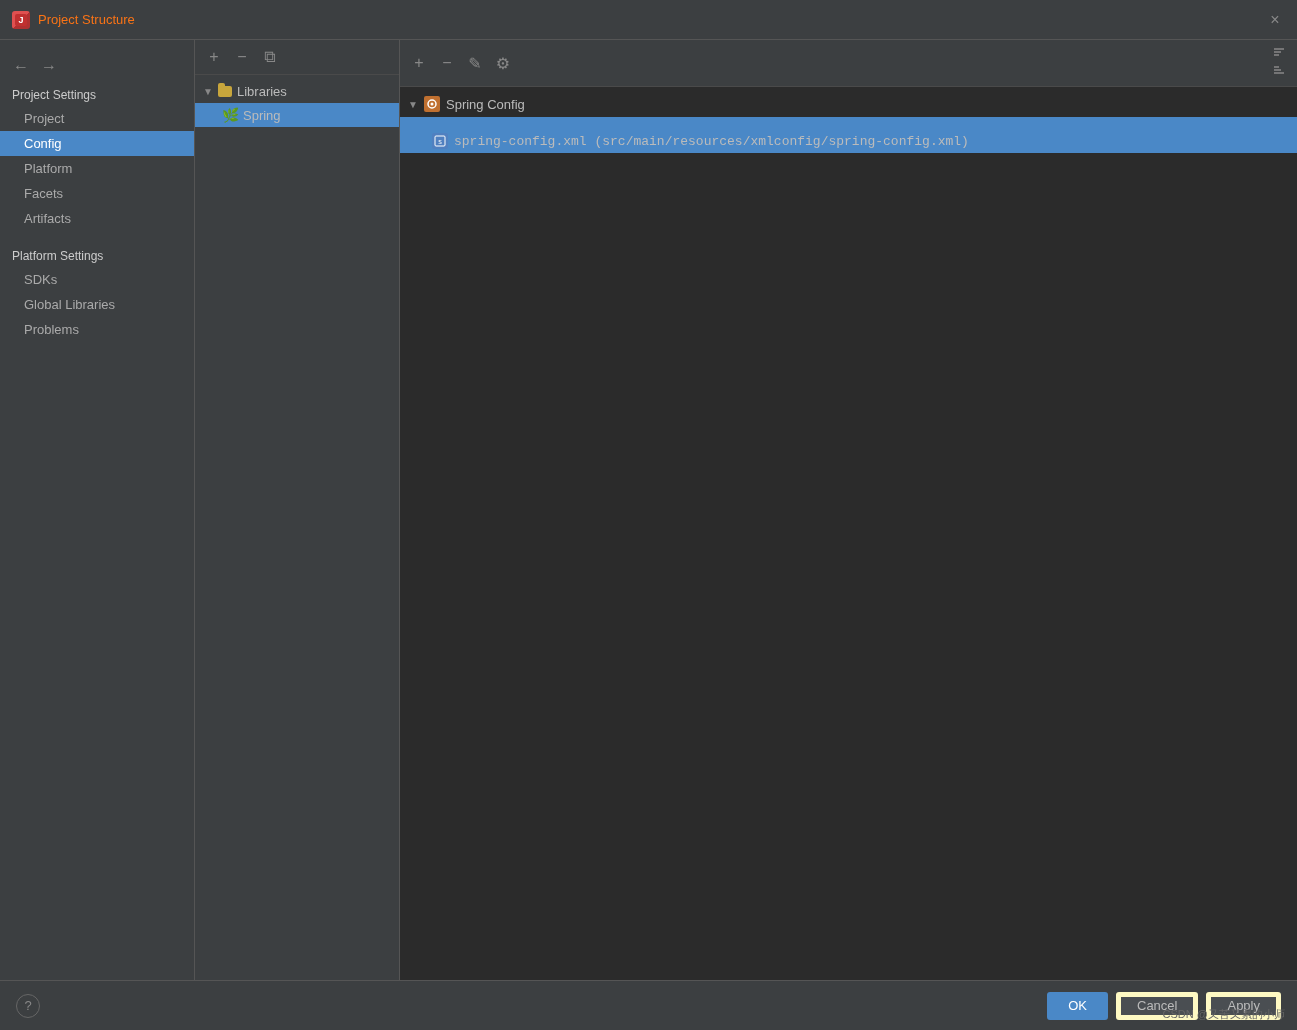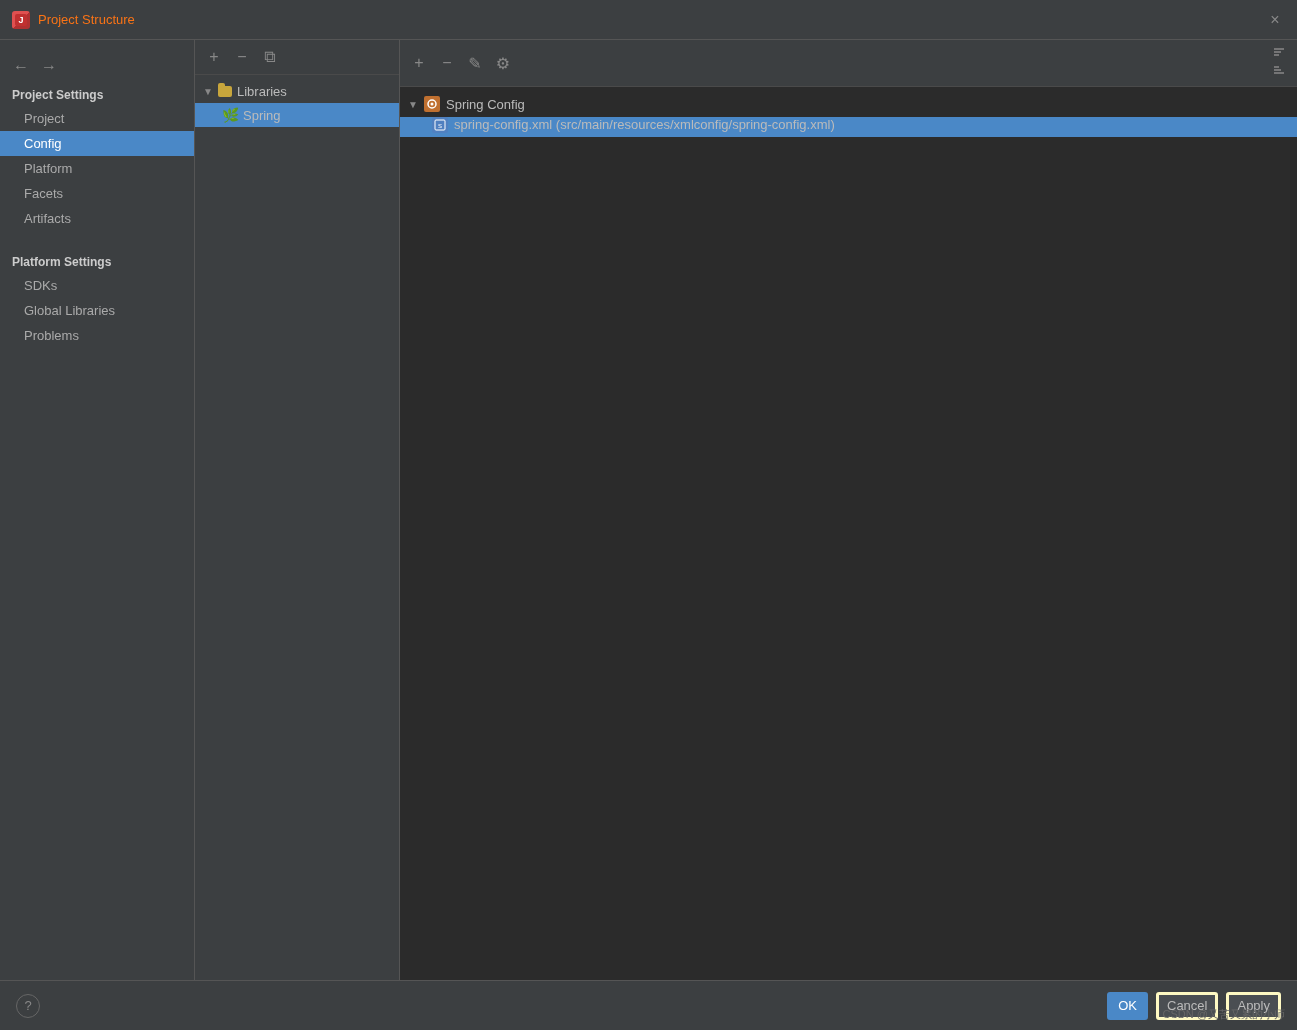--- a/index.html
+++ b/index.html
@@ -88,21 +88,21 @@
       color: #888;
       font-size: 16px;
       display: flex;
       align-items: center;
       justify-content: center;
     }
 
     .section-label {
       padding: 6px 12px 4px 12px;
       font-size: 12px;
-      font-weight: bold;
+      font-weight: normal;
       color: #cccccc;
       cursor: default;
     }
 
     .sidebar-item {
       padding: 5px 12px 5px 24px;
       cursor: pointer;
       color: #aaaaaa;
       font-size: 13px;
     }
@@ -242,23 +242,25 @@
     .facet-group {
       display: flex;
       align-items: center;
       padding: 5px 8px;
       gap: 6px;
       cursor: pointer;
     }
 
     .facet-item {
       display: flex;
-      padding: 0 8px 4px 32px;
+      align-items: center;
+      padding: 16px 8px 4px 32px;
       gap: 6px;
       cursor: pointer;
+      font-family: Liberation Mono, monospace;
     }
     .facet-item.selected {
       background: #4a88c7;
     }
 
     
     .spring-config-icon {
       width: 16px;
       height: 16px;
       background: #c07030;
@@ -311,22 +313,22 @@
       color: #888;
       cursor: pointer;
       font-size: 13px;
       display: flex;
       align-items: center;
       justify-content: center;
     }
 
     .action-btn {
       height: 28px;
-      padding: 0 8px;
-      border: 3px solid #fef9c3;
+      padding: 0 16px;
+      border: 5px solid #fef9c3;
       background: #4a4e52;
       color: #bbbbbb;
       cursor: pointer;
       border-radius: 3px;
       font-size: 13px;
     }
     .action-btn.primary {
       background: #4a88c7;
       border-color: #4a88c7;
       color: white;
@@ -380,21 +382,21 @@
     <div class="sidebar-item">
       <span>Platform</span>
     </div>
     <div class="sidebar-item">
       <span>Facets</span>
     </div>
     <div class="sidebar-item">
       <span>Artifacts</span>
     </div>
 
-    <div class="section-label" style="margin-top:18px;">Platform Settings</div>
+    <div class="section-label" style="margin-top:12px;">Platform Settings</div>
 
     <div class="sidebar-item">
       <span>SDKs</span>
     </div>
     <div class="sidebar-item">
       <span>Global Libraries</span>
     </div>
 
     <div class="sidebar-item" style="">
       <span>Problems</span>

